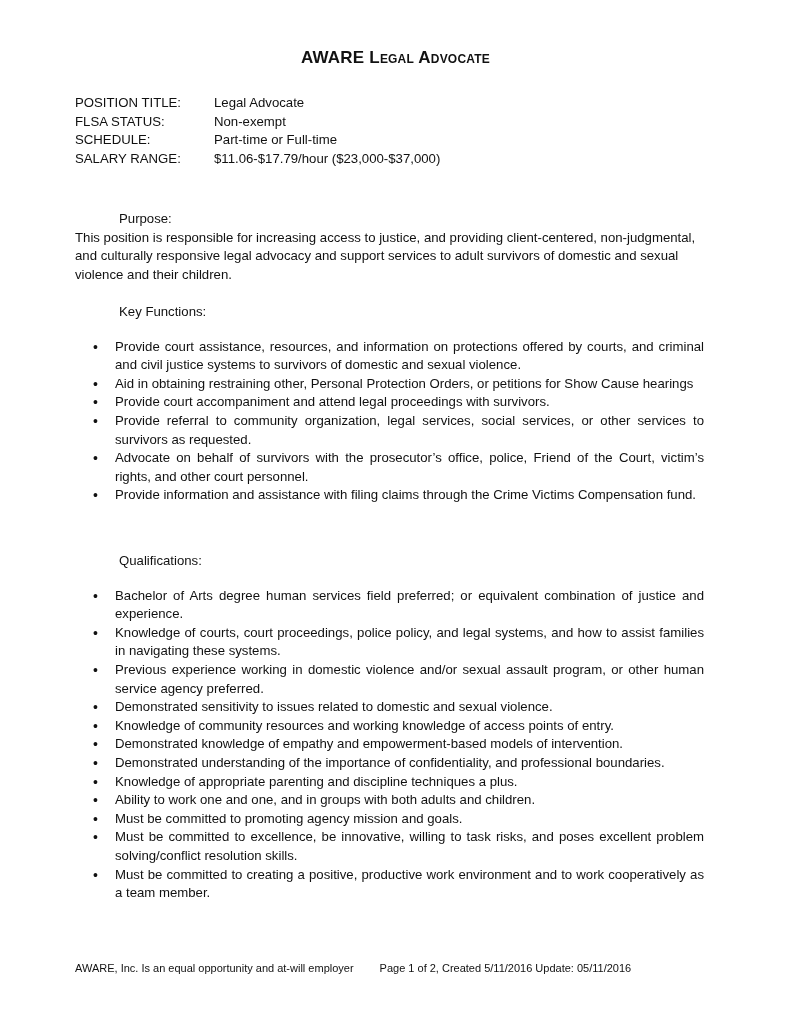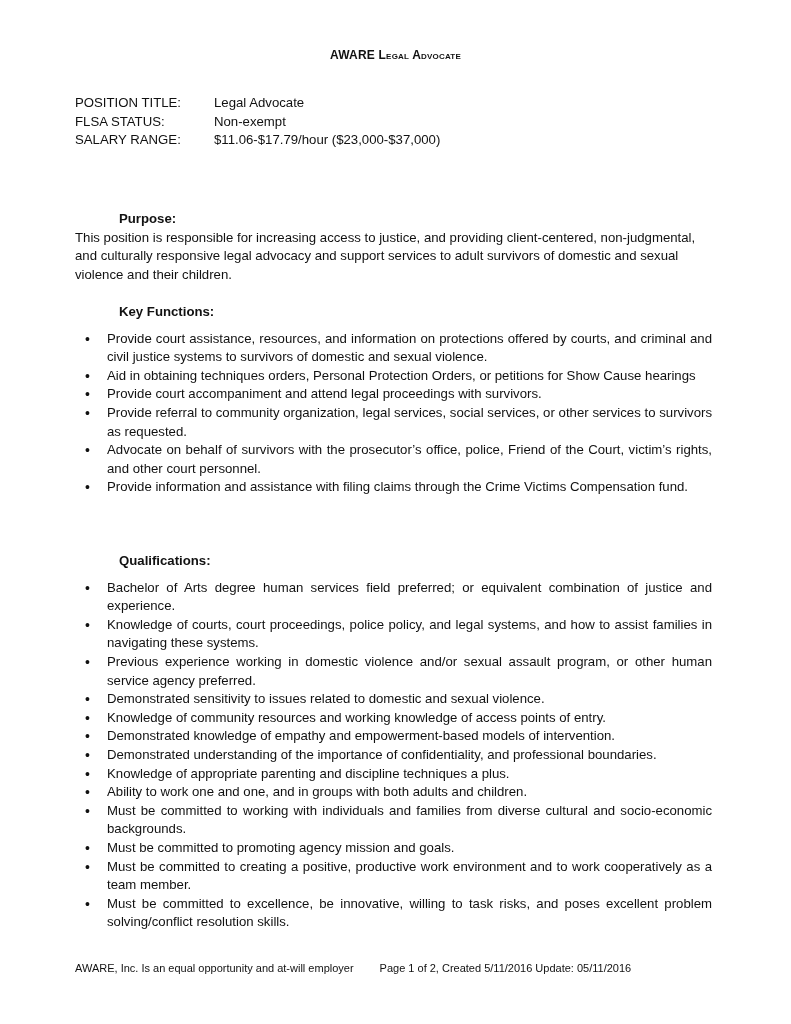--- a/index.html
+++ b/index.html
@@ -1,25 +1,25 @@
 <!DOCTYPE html>
 <html><head>
 <meta charset="utf-8">
 <style>
   html, body { margin:0; padding:0; background:#ffffff; }
   body { width:791px; height:1024px; position:relative; overflow:hidden; color:#111; font-family:"Liberation Sans", sans-serif; }
-  .title { position:absolute; top:48px; left:0; width:791px; text-align:center; font-weight:bold; font-size:12px; letter-spacing:0.2px; }
+  .title { position:absolute; top:48px; left:0; width:791px; text-align:center; font-weight:bold; font-size:17px; letter-spacing:0.2px; }
   .title .sc { font-variant: small-caps; }
   .fields { position:absolute; top:94px; left:75px; font-size:13.2px; line-height:18.5px; }
   .field-row { display:flex; }
   .field-label { width:139px; }
   .section { position:absolute; left:75px; width:645px; font-size:13.2px; line-height:18.6px; }
-  .sec-head { font-weight:bold;padding-left:44px; }
+  .sec-head { font-weight:normal;padding-left:44px; }
   .para { margin:0; }
-  ul.bullets { list-style:none; margin:8px; padding:0; }
+  ul.bullets { list-style:none; margin:16px; padding:0; }
   ul.bullets li { position:relative; padding-left:24px; text-align:justify; }
   ul.bullets li::before { content:"\2022"; position:absolute; left:2px; top:0; font-size:14px; }
   .footer { position:absolute; top:962px; left:75px; font-size:11px; display:flex; }
   .footer .f2 { margin-left:26px; }
 </style>
 </head>
 <body>
 
 <div class="title">
   <span>AWARE</span>
@@ -29,57 +29,60 @@
 <div class="fields">
   <div class="field-row">
     <span class="field-label">POSITION TITLE:</span>
     <span>Legal Advocate</span>
   </div>
   <div class="field-row">
     <span class="field-label">FLSA STATUS:</span>
     <span>Non-exempt</span>
   </div>
   <div class="field-row">
+    <span class="field-label">SCHEDULE:</span>
+    <span>Part-time or Full-time</span>
+  </div>
+  <div class="field-row">
     <span class="field-label">SALARY RANGE:</span>
     <span>$11.06-$17.79/hour ($23,000-$37,000)</span>
   </div>
 </div>
 
 <div class="section" style="top:210px;">
   <div class="sec-head">Purpose:</div>
   <p class="para">This position is responsible for increasing access to justice, and providing client-centered, non-judgmental, and culturally responsive legal advocacy and support services to adult survivors of domestic and sexual violence and their children.</p>
 </div>
 
 <div class="section" style="top:303px;">
   <div class="sec-head">Key Functions:</div>
   <ul class="bullets">
     <li>Provide court assistance, resources, and information on protections offered by courts, and criminal and civil justice systems to survivors of domestic and sexual violence.</li>
-    <li>Aid in obtaining techniques orders, Personal Protection Orders, or petitions for Show Cause hearings</li>
+    <li>Aid in obtaining restraining other, Personal Protection Orders, or petitions for Show Cause hearings</li>
     <li>Provide court accompaniment and attend legal proceedings with survivors.</li>
     <li>Provide referral to community organization, legal services, social services, or other services to survivors as requested.</li>
     <li>Advocate on behalf of survivors with the prosecutor’s office, police, Friend of the Court, victim’s rights, and other court personnel.</li>
     <li>Provide information and assistance with filing claims through the Crime Victims Compensation fund.</li>
   </ul>
 </div>
 
 <div class="section" style="top:552px;">
   <div class="sec-head">Qualifications:</div>
   <ul class="bullets">
     <li>Bachelor of Arts degree human services field preferred; or equivalent combination of justice and experience.</li>
     <li>Knowledge of courts, court proceedings, police policy, and legal systems, and how to assist families in navigating these systems.</li>
     <li>Previous experience working in domestic violence and/or sexual assault program, or other human service agency preferred.</li>
     <li>Demonstrated sensitivity to issues related to domestic and sexual violence.</li>
     <li>Knowledge of community resources and working knowledge of access points of entry.</li>
     <li>Demonstrated knowledge of empathy and empowerment-based models of intervention.</li>
     <li>Demonstrated understanding of the importance of confidentiality, and professional boundaries.</li>
     <li>Knowledge of appropriate parenting and discipline techniques a plus.</li>
     <li>Ability to work one and one, and in groups with both adults and children.</li>
-    <li>Must be committed to working with individuals and families from diverse cultural and socio-economic backgrounds.</li>
     <li>Must be committed to promoting agency mission and goals.</li>
+    <li>Must be committed to excellence, be innovative, willing to task risks, and poses excellent problem solving/conflict resolution skills.</li>
     <li>Must be committed to creating a positive, productive work environment and to work cooperatively as a team member.</li>
-    <li>Must be committed to excellence, be innovative, willing to task risks, and poses excellent problem solving/conflict resolution skills.</li>
   </ul>
 </div>
 
 <div class="footer">
   <span>AWARE, Inc. Is an equal opportunity and at-will employer</span>
   <span class="f2">Page 1 of 2, Created 5/11/2016 Update:  05/11/2016</span>
 </div>
 
 </body></html>

